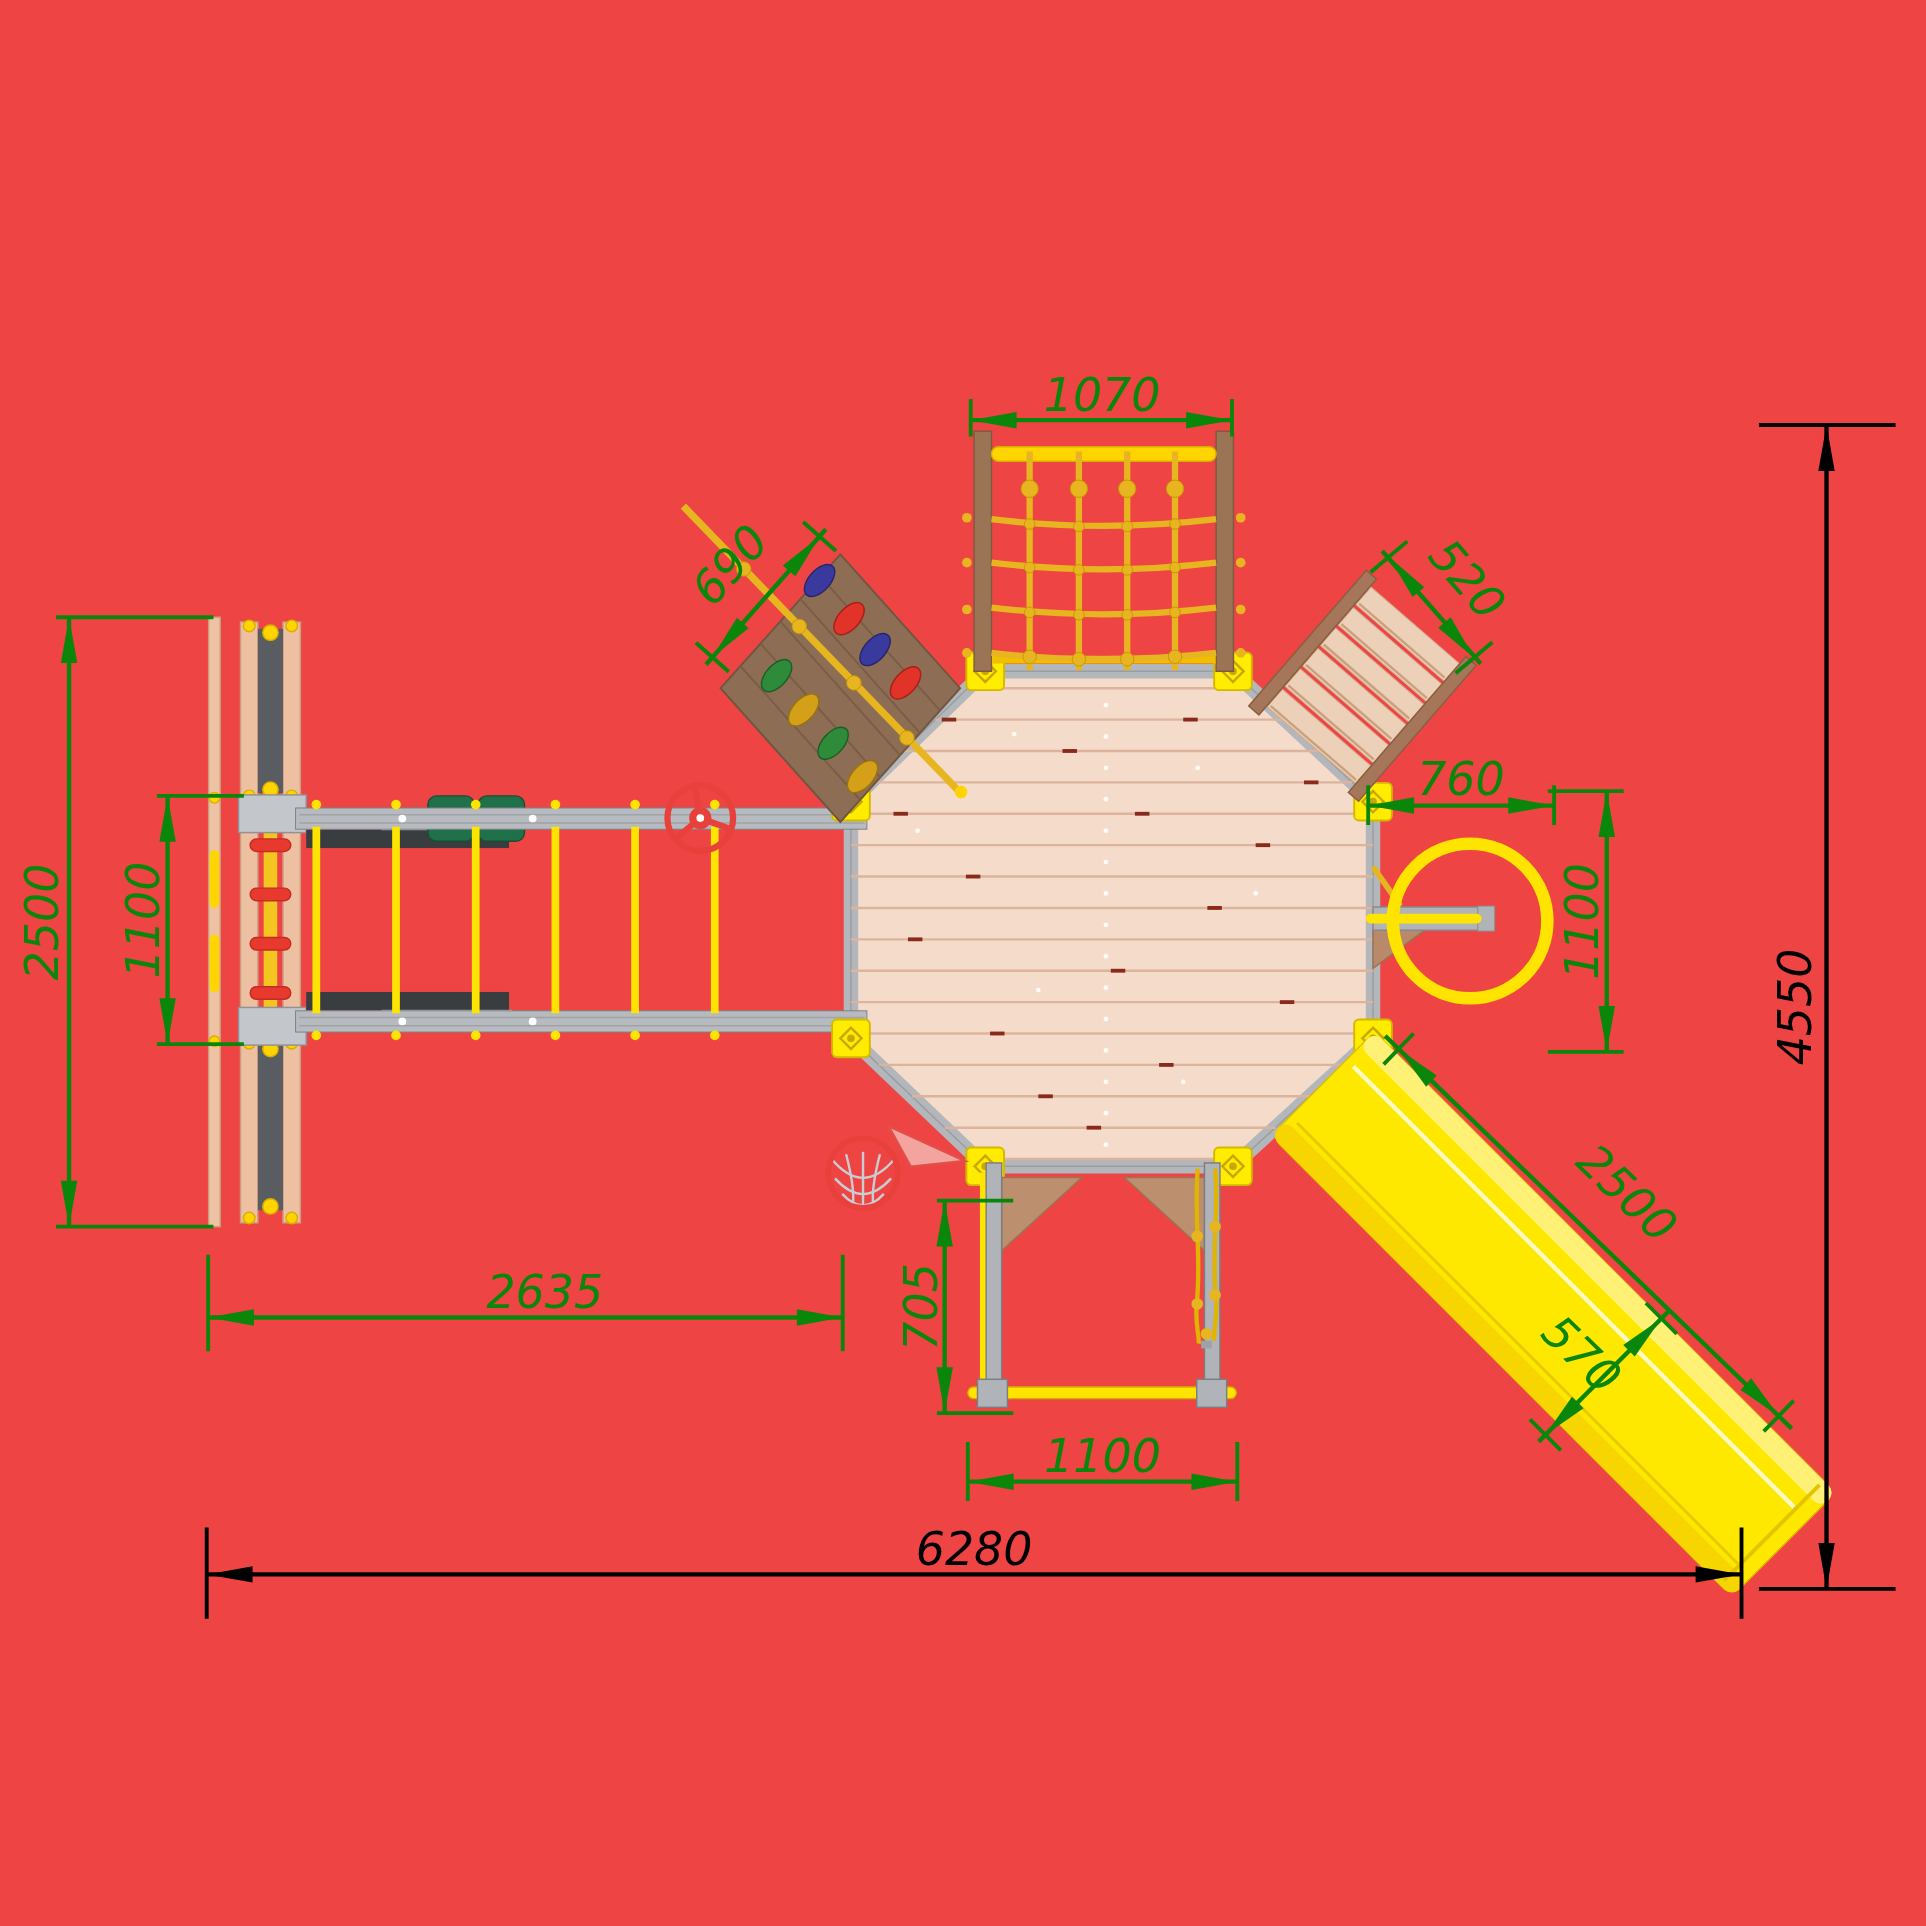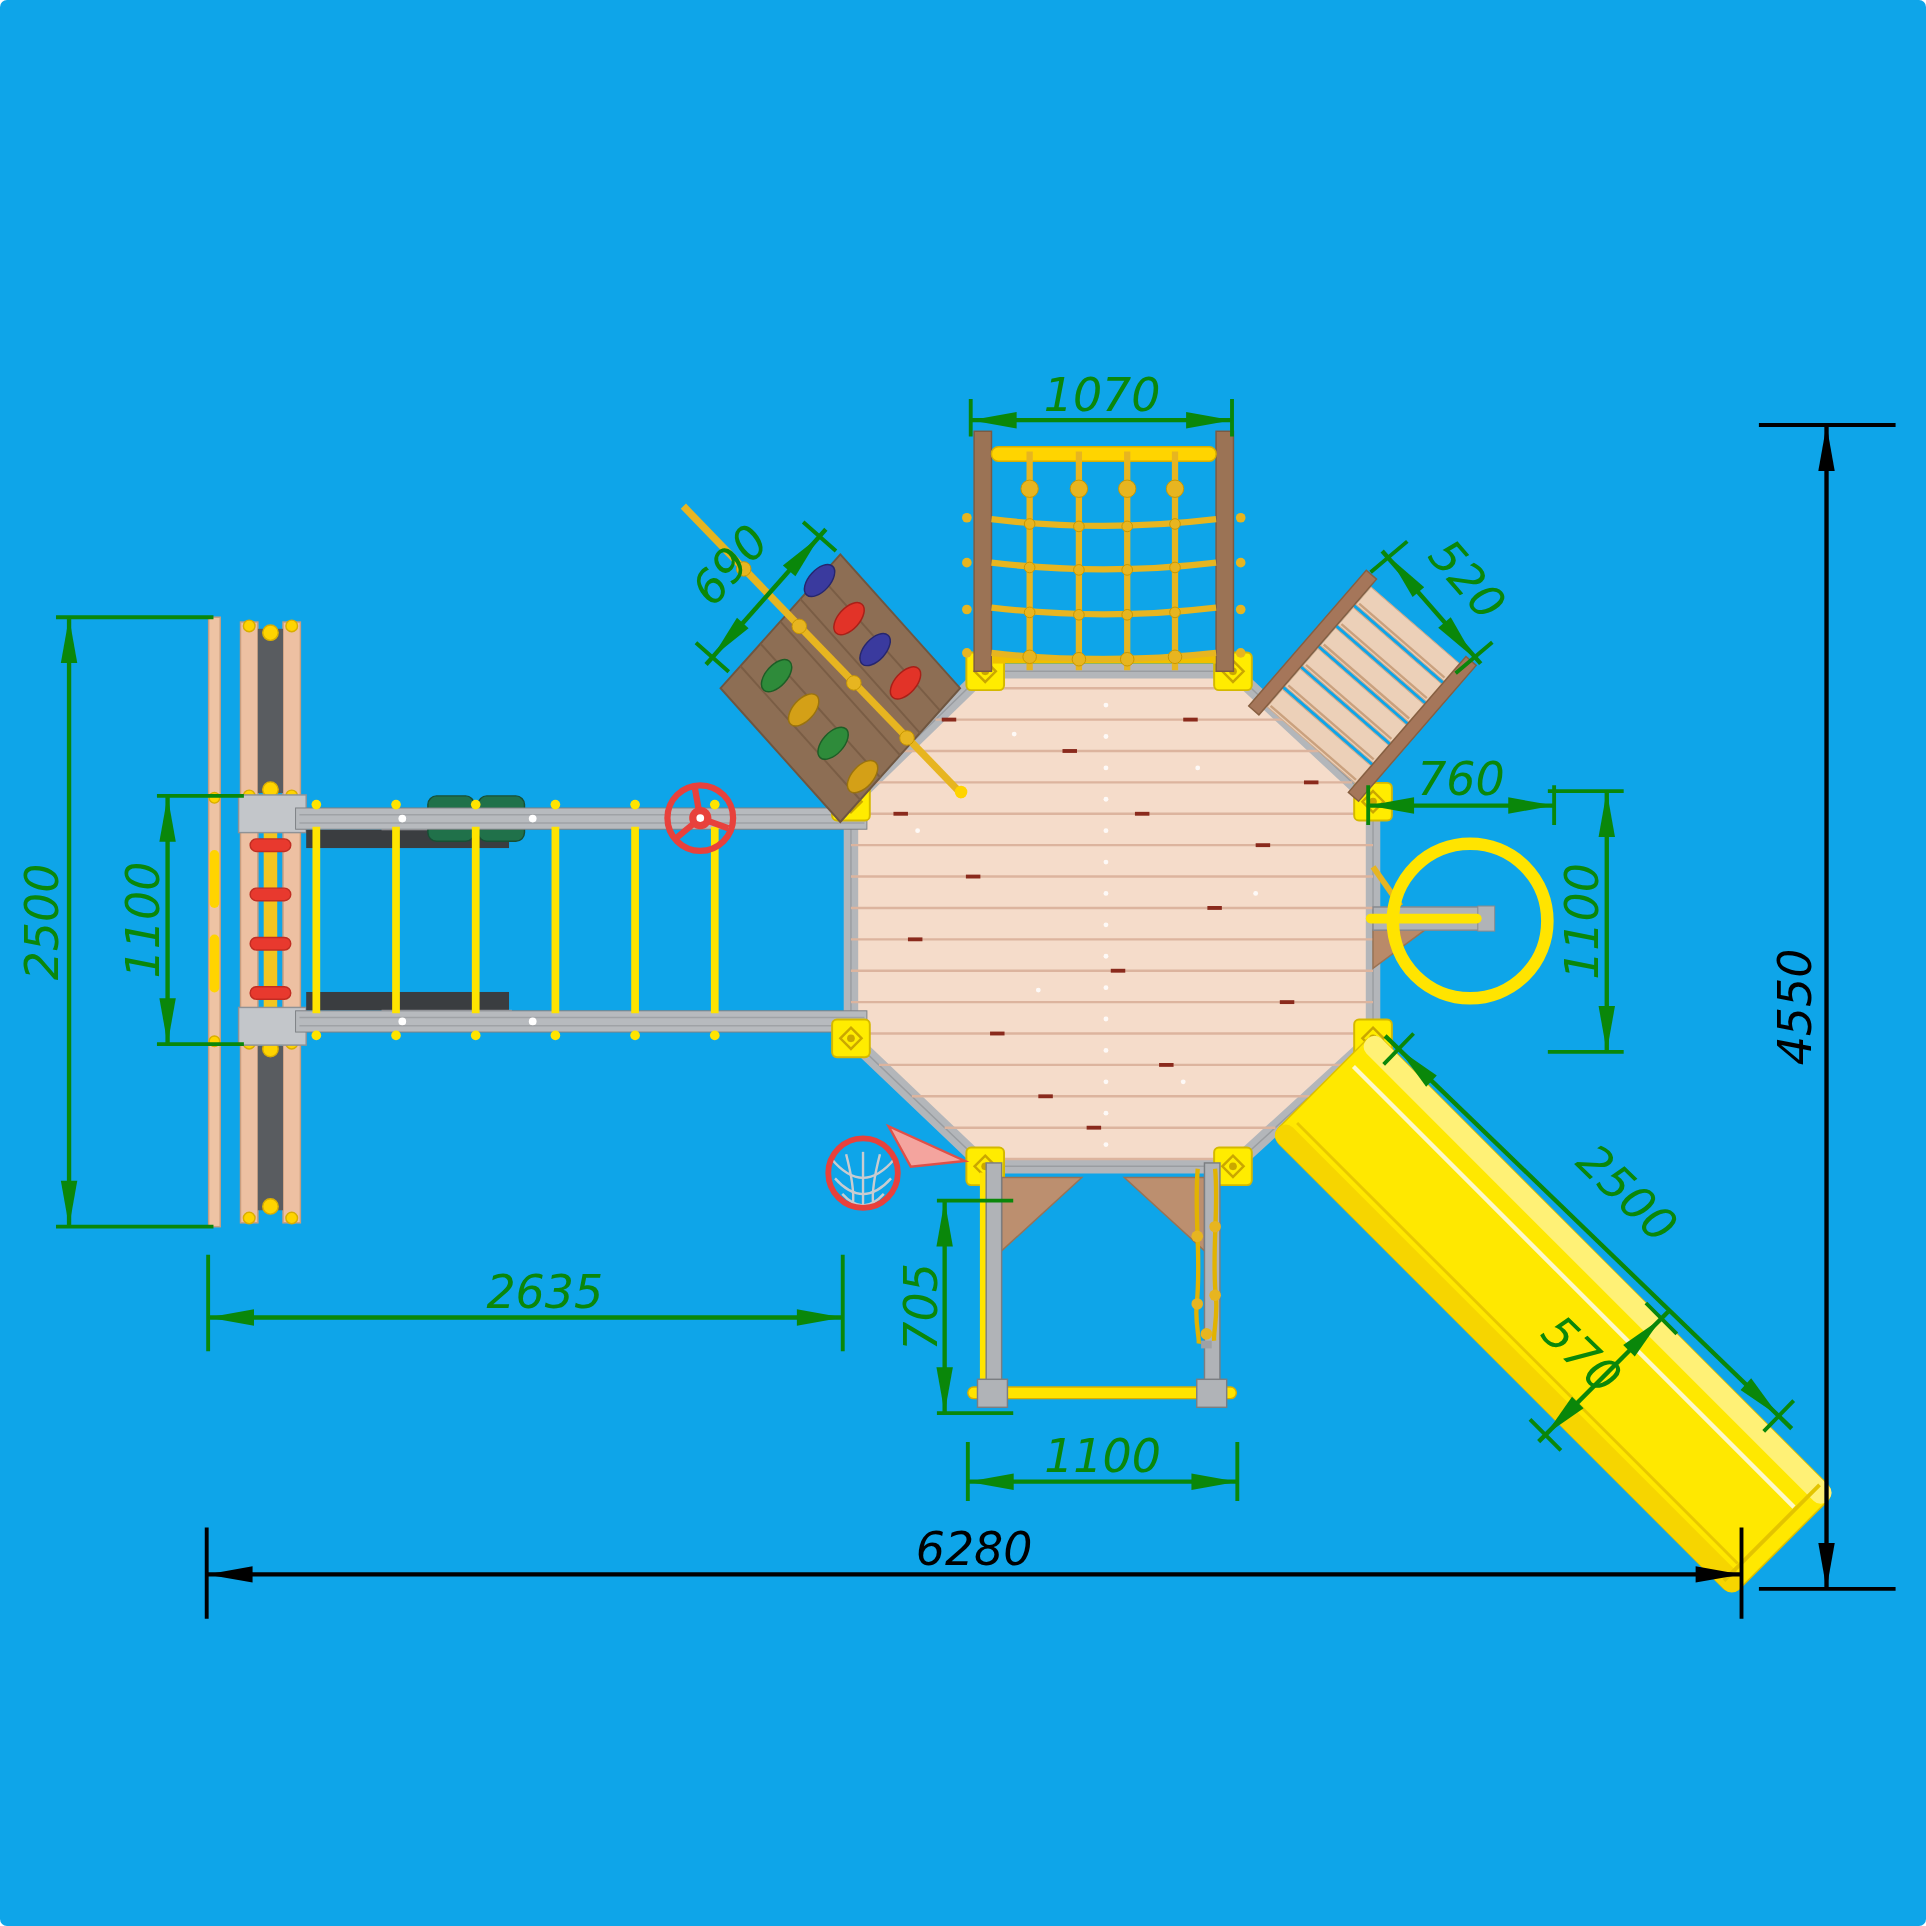--- a/index.html
+++ b/index.html
@@ -1,16 +1,16 @@
 <!DOCTYPE html>
 <html style="font-size:7.7px"><head>
 <meta charset="utf-8">
 <style>
   html,body{margin:0;padding:0;background:#ffffff;}
-  .sheet{position:relative;width:1926px;height:1926px;background:#0ea5e9;overflow:hidden;border-radius:7px;}
+  .sheet{position:relative;width:1926px;height:1926px;background:#ef4444;overflow:hidden;}
   svg{display:block;width:1926px;height:1926px;}
   .dim-label{font-family:"DejaVu Sans",sans-serif;font-style:italic;font-size:95px;fill:#0a870a;text-anchor:middle;}
   .dim-label-black{font-family:"DejaVu Sans",sans-serif;font-style:italic;font-size:95px;fill:#000000;text-anchor:middle;}
   .gdim{stroke:#0a870a;stroke-width:9;fill:none;}
   .gwit{stroke:#0a870a;stroke-width:8;fill:none;}
   .garr{fill:#0a870a;stroke:none;}
   .kdim{stroke:#000;stroke-width:9;fill:none;}
   .kwit{stroke:#000;stroke-width:8;fill:none;}
   .karr{fill:#000;stroke:none;}
 </style>

